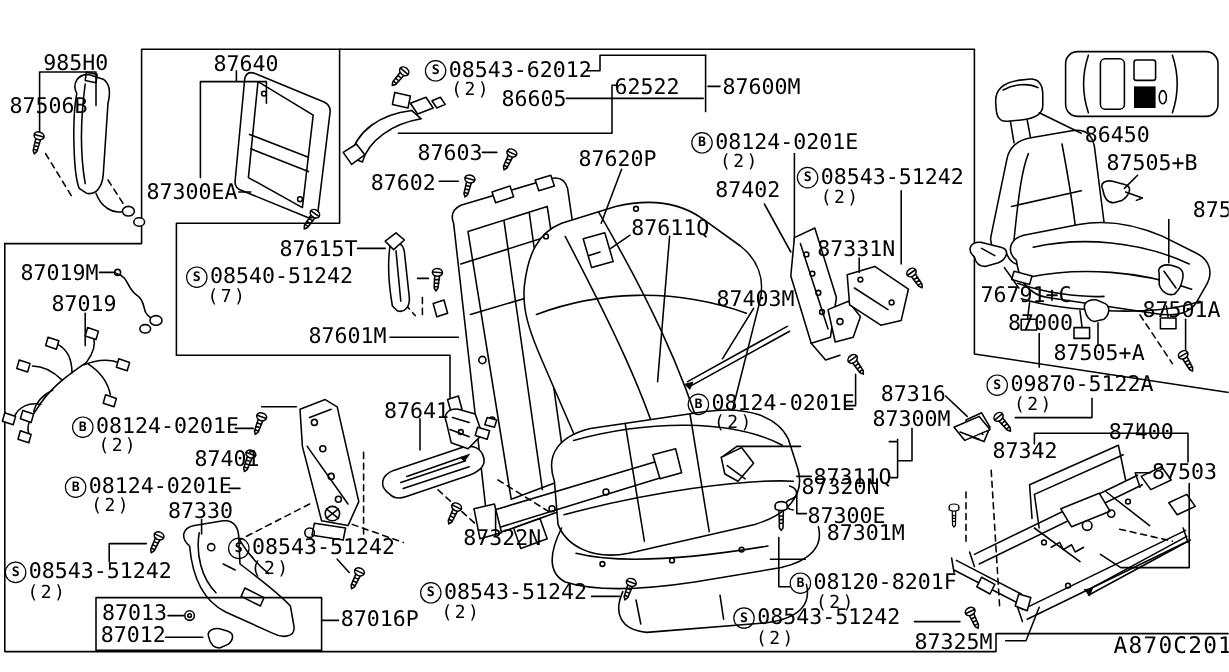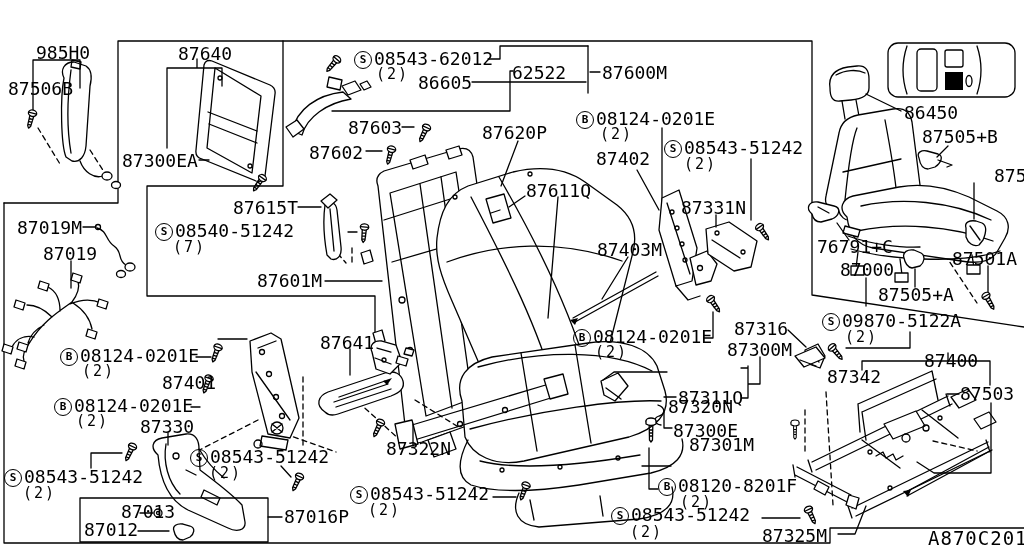--- a/index.html
+++ b/index.html
@@ -413,20 +413,20 @@
       <div class="lbl" style="left: 924px; top: 352px;"><span>87400</span></div>
       <div class="lbl" style="left: 827px; top: 368px;"><span>87342</span></div>
       <div class="lbl" style="left: 960px; top: 385px;"><span>87503</span></div>
       <div class="lbl" style="left: 386px; top: 440px;"><span>87322N</span></div>
       <div class="lbl" style="left: 350px; top: 485px;"><span class="circ">S</span><span>08543-51242</span></div>
       <div class="qty" style="left: 368px; top: 503px;">(2)</div>
       <div class="lbl" style="left: 4px; top: 468px;"><span class="circ">S</span><span>08543-51242</span></div>
       <div class="qty" style="left: 23px; top: 486px;">(2)</div>
       <div class="lbl" style="left: 190px; top: 448px;"><span class="circ">S</span><span>08543-51242</span></div>
       <div class="qty" style="left: 209px; top: 466px;">(2)</div>
-      <div class="lbl" style="left: 85px; top: 503px; margin-left: 36px;"><span>87013</span></div>
+      <div class="lbl" style="left: 85px; top: 503px;"><span>87013</span></div>
       <div class="lbl" style="left: 84px; top: 521px;"><span>87012</span></div>
       <div class="lbl" style="left: 284px; top: 508px;"><span>87016P</span></div>
     </div>
 
 <div class="code" style="left:928px;top:529px;">A870C201</div>
 
 </div>
 
 </body></html>

